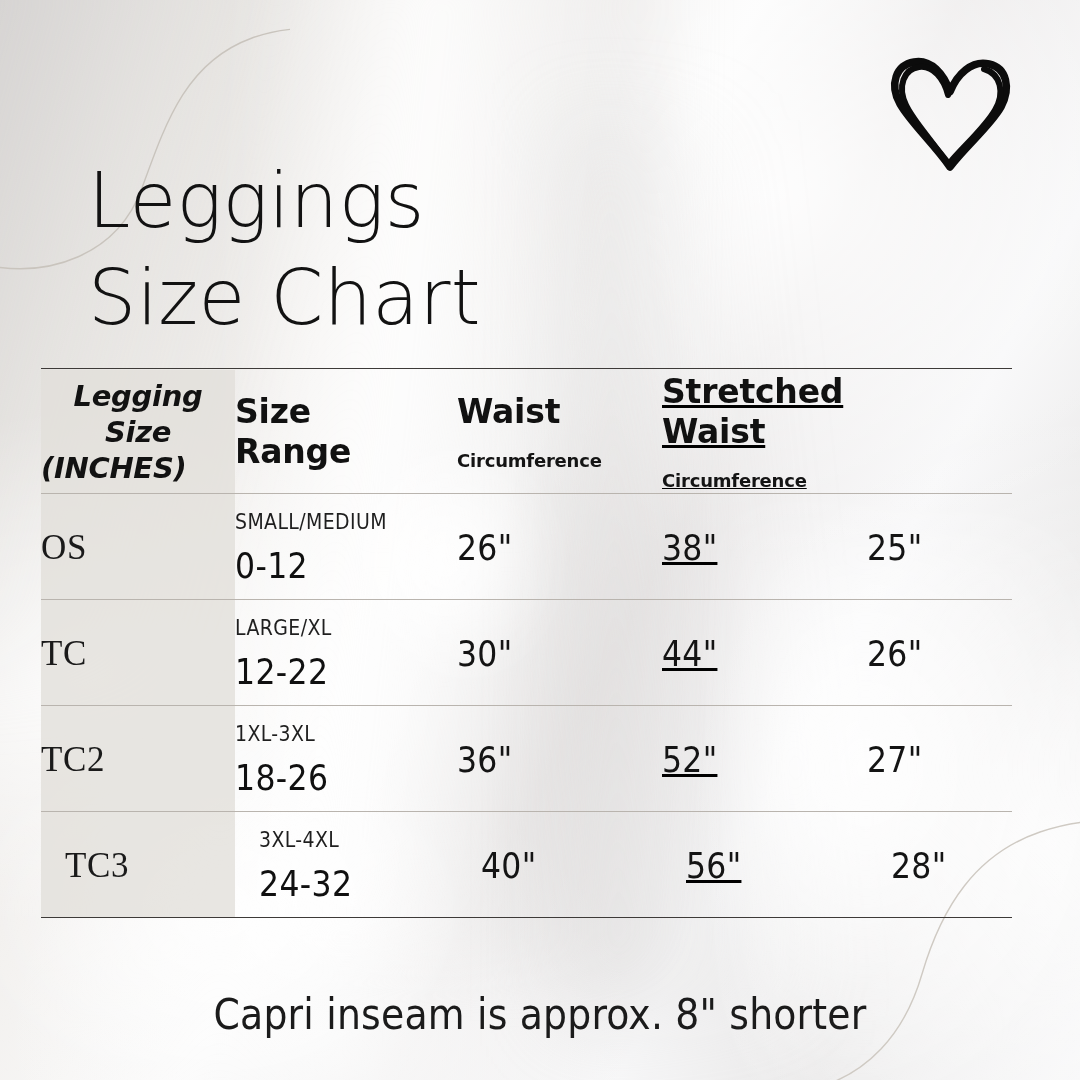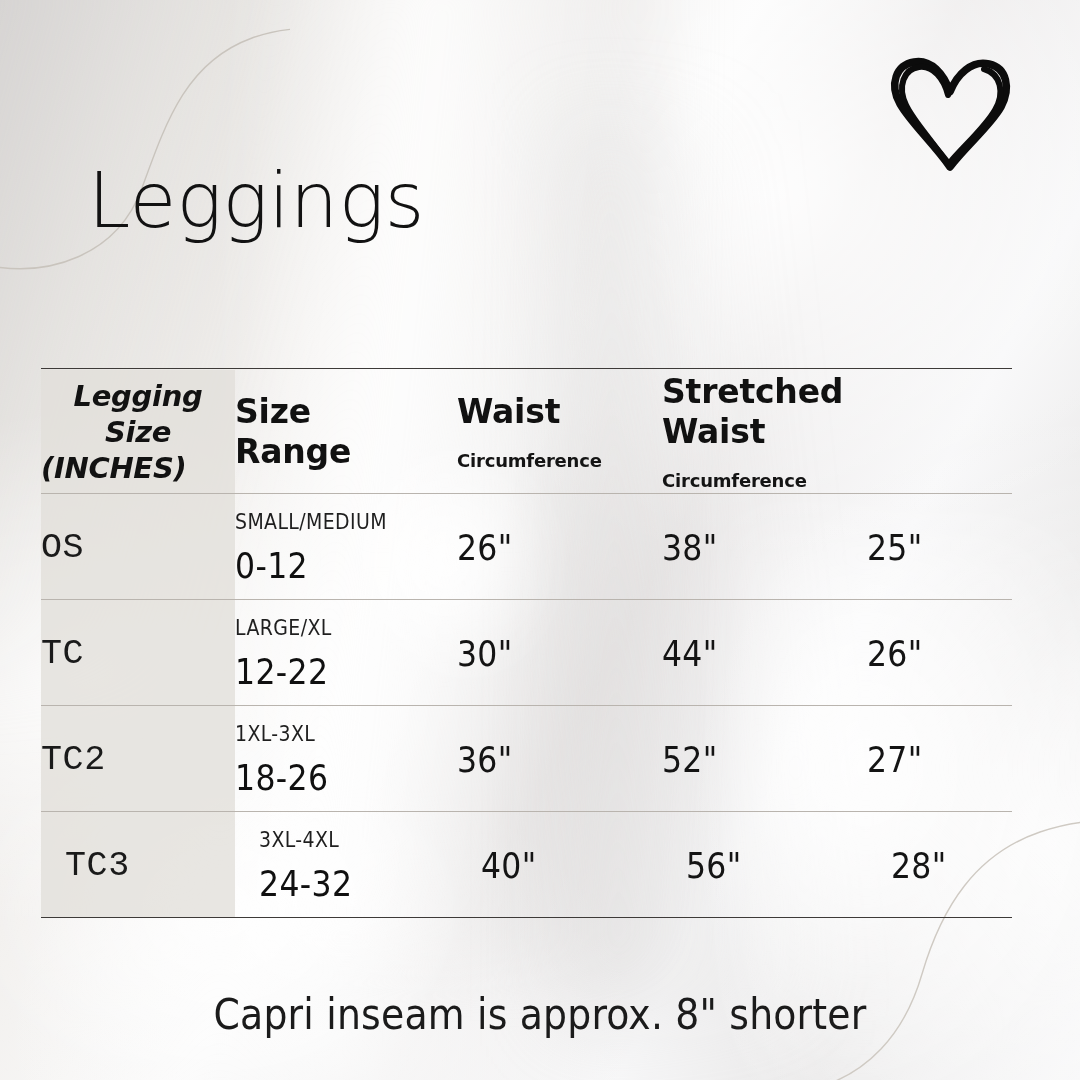--- a/index.html
+++ b/index.html
@@ -143,21 +143,21 @@
     display: flex;
     flex-direction: column;
     align-items: flex-start;
     justify-content: center;
     text-align: center;
     box-sizing: border-box;
   }
   .c0 { width: 194px; }
   .c1 { width: 222px; }
   .c2 { width: 205px; }
-  .c3 { width: 205px; }
+  .c3 { width: 205px; text-decoration: underline; }
   .c4 { width: 145px; }
 
   
   .header-row {
     top: 2px;
     height: 123px;
   }
   .h-main {
     font-family: "DejaVu Sans", sans-serif;
     font-weight: bold;
@@ -186,21 +186,21 @@
   }
 
   
   .data-row { height: 106px; }
   .r1 { top: 127px; }
   .r2 { top: 233px; }
   .r3 { top: 339px; }
   .r4 { top: 445px; padding-left: 24px; }
 
   .d-size {
-    font-family: Liberation Mono, monospace;
+    font-family: Liberation Serif, serif;
     font-weight: 400;
     font-size: 35px;
     line-height: 40px;
     color: #1a1a1a;
     letter-spacing: 0.6px;
   }
   .d-range-sub {
     font-family: "DejaVu Sans Condensed", "DejaVu Sans", sans-serif;
     font-weight: 400;
     font-size: 21px;
@@ -261,20 +261,21 @@
   </svg>
 
   <svg class="heart-mark" width="130" height="122" viewBox="0 0 130 122" fill="none">
     <path d="M66 115 C 50 92, 26 70, 16 52 C 5 32, 12 13, 30 10 C 47 7, 60 22, 66 40 C 73 22, 88 8, 105 12 C 123 16, 127 36, 117 55 C 107 73, 82 94, 66 115 Z" stroke="#0c0c0c" stroke-width="7.5" stroke-linejoin="round" stroke-linecap="round" fill="none"></path>
     <path d="M62 110 C 48 88, 30 70, 22 53 C 13 34, 20 17, 35 15 C 49 13, 60 27, 64 43" stroke="#0c0c0c" stroke-width="6" stroke-linecap="round" fill="none"></path>
     <path d="M100 17 C 117 22, 121 41, 111 58 C 102 74, 82 92, 68 108" stroke="#0c0c0c" stroke-width="6" stroke-linecap="round" fill="none"></path>
   </svg>
 
   <div class="title-block">
     <div class="title-line">Leggings</div>
+    <div class="title-line">Size Chart</div>
   </div>
 
   <div class="table-wrap">
 
     <div class="shade-band"></div>
 
     <div class="rule" style="top:0px;"></div>
     <div class="rule rule-light" style="top:125px;"></div>
     <div class="rule rule-light" style="top:231px;"></div>
     <div class="rule rule-light" style="top:337px;"></div>

